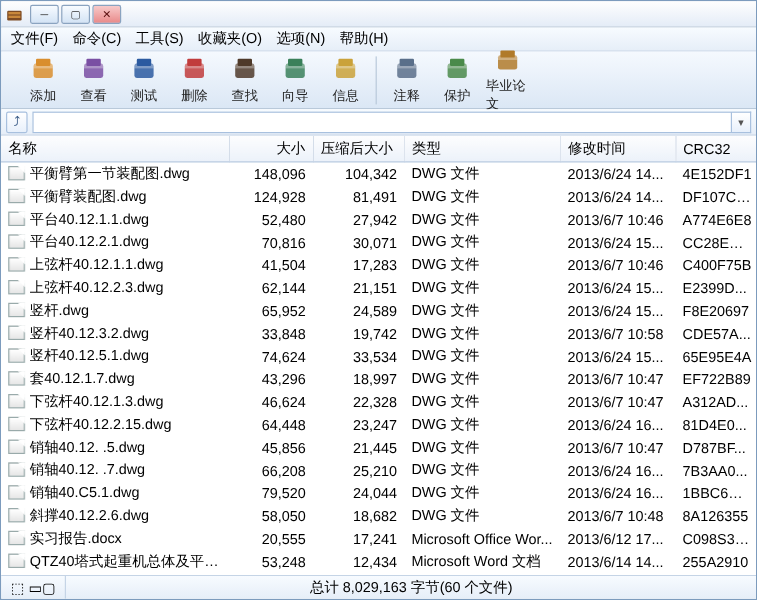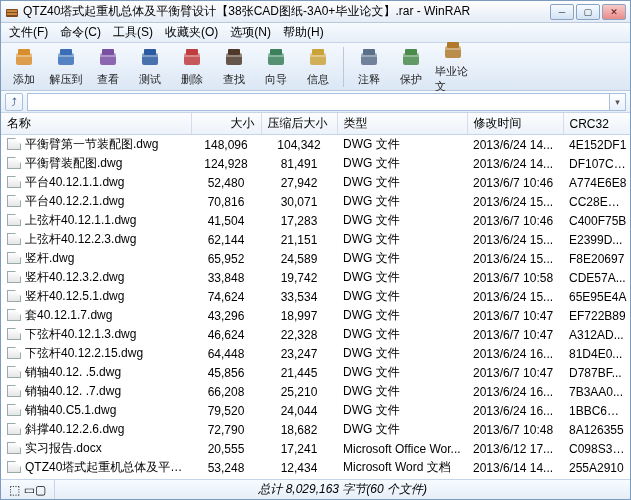--- a/index.html
+++ b/index.html
@@ -7,57 +7,56 @@
   
   .titlebar { height: 22px; background: linear-gradient(#fefefe,#e4ecf7); display: flex; align-items: center; padding: 0 4px; border-bottom: 1px solid #b9c9da; }
   .titlebar .icon { width:14px; height:14px; margin-right:4px; display:inline-flex; align-items:center; justify-content:center; }
   .titlebar .title { flex:1; font-size:12px; color:#000; white-space:nowrap; overflow:hidden; text-overflow:ellipsis; }
   .winbtn { width:24px; height:16px; margin-left:2px; border:1px solid #8aa3c0; border-radius:2px; background:linear-gradient(#f7fbff,#d3e3f5); font-size:9px; line-height:14px; text-align:center; color:#333; }
   .winbtn.close{ background:linear-gradient(#f7caca,#e98a8a); color:#5a1010; }
   
   .menubar { height: 20px; background: linear-gradient(#f7fbff,#e6eef8); display:flex; align-items:center; padding:0 4px; border-bottom:1px solid #c5d4e6; }
   .menu-item { padding:0 4px; font-size:12px; color:#000; margin-right:4px; }
   
-  .toolbar { height: 48px; background: linear-gradient(#f5f9fe,#dbe7f5); display:flex; align-items:center; padding:2px 4px; border-bottom:1px solid #b9c9da; gap:4px; }
+  .toolbar { height: 48px; background: linear-gradient(#f5f9fe,#dbe7f5); display:flex; align-items:center; padding:2px 16px; border-bottom:1px solid #b9c9da; gap:4px; }
   .tool { width:38px; height:44px; display:flex; flex-direction:column; align-items:center; justify-content:center; border:1px solid transparent; border-radius:3px; }
   .tool .ticon{ width:24px; height:24px; border-radius:3px; display:flex; align-items:center; justify-content:center; margin-bottom:2px; }
   .tool .tlabel{ font-size:11px; color:#222; }
   .tool-sep{ width:1px; height:40px; background:#b9c9da; margin:0 2px; }
   
   .pathbar { height:22px; background:linear-gradient(#f7fbff,#e6eef8); display:flex; align-items:center; padding:0 4px; border-bottom:1px solid #c5d4e6; }
   .pathbar .up{ width:18px; height:18px; border:1px solid #a8c0de; border-radius:2px; background:linear-gradient(#fff,#e8f0fb); display:flex; align-items:center; justify-content:center; margin-right:4px; font-size:11px; color:#2b4f7d; }
   .pathbar .path{ flex:1; height:18px; border:1px solid #a8c0de; background:#fff; padding:1px 4px; font-size:12px; }
   .pathbar .path-drop{ width:16px; height:18px; border:1px solid #a8c0de; border-left:none; background:linear-gradient(#fff,#e8f0fb); text-align:center; font-size:9px; color:#555; line-height:16px; }
   
   .list { flex:1; overflow:auto; background:#fff; }
   .list table{ width:100%; border-collapse:collapse; table-layout:fixed; }
   .list th{ position:sticky; top:0; background:linear-gradient(#fdfdfe,#ecf2fa); border-right:1px solid #d4dde9; border-bottom:1px solid #c5d4e6; font-weight:normal; font-size:12px; text-align:left; padding:2px 6px; height:20px; color:#000; }
   .list td{ font-size:12px; padding:1px 6px; height:17px; white-space:nowrap; overflow:hidden; text-overflow:ellipsis; color:#000; }
-  .list td.num{ text-align:center; }
+  .list td.num{ text-align:right; }
   .fileicon{ display:inline-block; width:14px; height:12px; margin-right:4px; vertical-align:-2px; border:1px solid #9aa; background:linear-gradient(#fff,#e6e6e6); position:relative; }
   .fileicon::after{ content:""; position:absolute; right:-1px; top:-1px; border:3px solid transparent; border-right-color:#fff; border-top-color:#fff; }
   .watermark{ position:absolute; pointer-events:none; left:50%; top:50%; transform:translate(-50%,-50%); font-size:40px; color:rgba(120,165,210,.18); letter-spacing:8px; font-weight:bold; }
   .listwrap{ position:relative; flex:1; overflow:hidden; display:flex; }
   
   .statusbar{ height:20px; background:linear-gradient(#f7fbff,#e6eef8); border-top:1px solid #c5d4e6; display:flex; align-items:center; font-size:12px; }
   .statusbar .sec{ padding:0 8px; border-right:1px solid #c5d4e6; height:100%; display:flex; align-items:center; }
-  .statusbar .sec.grow{ flex:1; justify-content:center; border-right:none;font-style:italic;}
+  .statusbar .sec.grow{ flex:1; justify-content:center; border-right:none;}
 </style>
 </head>
 <body>
 
 <div class="titlebar">
   <span class="icon">
     <svg width="14" height="14">
         <rect x="1" y="4" width="12" height="8" rx="1" fill="#7d4a22"></rect>
         <rect x="2" y="5" width="10" height="2" fill="#c9883b"></rect>
         <rect x="2" y="8" width="10" height="2" fill="#c9883b"></rect>
       </svg>
   </span>
-  <span class="title">QTZ40塔式起重机总体及平衡臂设计【38张CAD图纸-3A0+毕业论文】.rar - WinRAR</span>
   <span class="winbtn">─</span>
   <span class="winbtn">▢</span>
   <span class="winbtn close">✕</span>
 </div>
 
 <div class="menubar" id="menubar">
     <span class="menu-item">文件(F)</span>
     <span class="menu-item">命令(C)</span>
     <span class="menu-item">工具(S)</span>
     <span class="menu-item">收藏夹(O)</span>
@@ -68,30 +67,20 @@
 <div class="toolbar" id="toolbar">
     <div class="tool">
       <div class="ticon">
         <svg width="22" height="22">
           <rect x="3" y="6" width="16" height="12" rx="2" fill="#d98e2e" opacity="0.85"></rect>
           <rect x="3" y="6" width="16" height="4" fill="#fff" opacity="0.3"></rect>
           <rect x="5" y="2" width="12" height="6" rx="1" fill="#d98e2e"></rect>
         </svg>
       </div>
       <div class="tlabel">添加</div>
-    </div>
-    <div class="tool">
-      <div class="ticon">
-        <svg width="22" height="22">
-          <rect x="3" y="6" width="16" height="12" rx="2" fill="#3a6fb7" opacity="0.85"></rect>
-          <rect x="3" y="6" width="16" height="4" fill="#fff" opacity="0.3"></rect>
-          <rect x="5" y="2" width="12" height="6" rx="1" fill="#3a6fb7"></rect>
-        </svg>
-      </div>
-      <div class="tlabel">解压到</div>
     </div>
     <div class="tool">
       <div class="ticon">
         <svg width="22" height="22">
           <rect x="3" y="6" width="16" height="12" rx="2" fill="#7a4fa3" opacity="0.85"></rect>
           <rect x="3" y="6" width="16" height="4" fill="#fff" opacity="0.3"></rect>
           <rect x="5" y="2" width="12" height="6" rx="1" fill="#7a4fa3"></rect>
         </svg>
       </div>
       <div class="tlabel">查看</div>
@@ -322,21 +311,21 @@
           <tr>
             <td><span class="fileicon"></span>销轴40.C5.1.dwg</td>
             <td class="num">79,520</td>
             <td class="num">24,044</td>
             <td>DWG 文件</td>
             <td>2013/6/24 16...</td>
             <td>1BBC6E77</td>
           </tr>
           <tr>
             <td><span class="fileicon"></span>斜撑40.12.2.6.dwg</td>
-            <td class="num">72,790</td>
+            <td class="num">58,050</td>
             <td class="num">18,682</td>
             <td>DWG 文件</td>
             <td>2013/6/7 10:48</td>
             <td>8A126355</td>
           </tr>
           <tr>
             <td><span class="fileicon"></span>实习报告.docx</td>
             <td class="num">20,555</td>
             <td class="num">17,241</td>
             <td>Microsoft Office Wor...</td>

